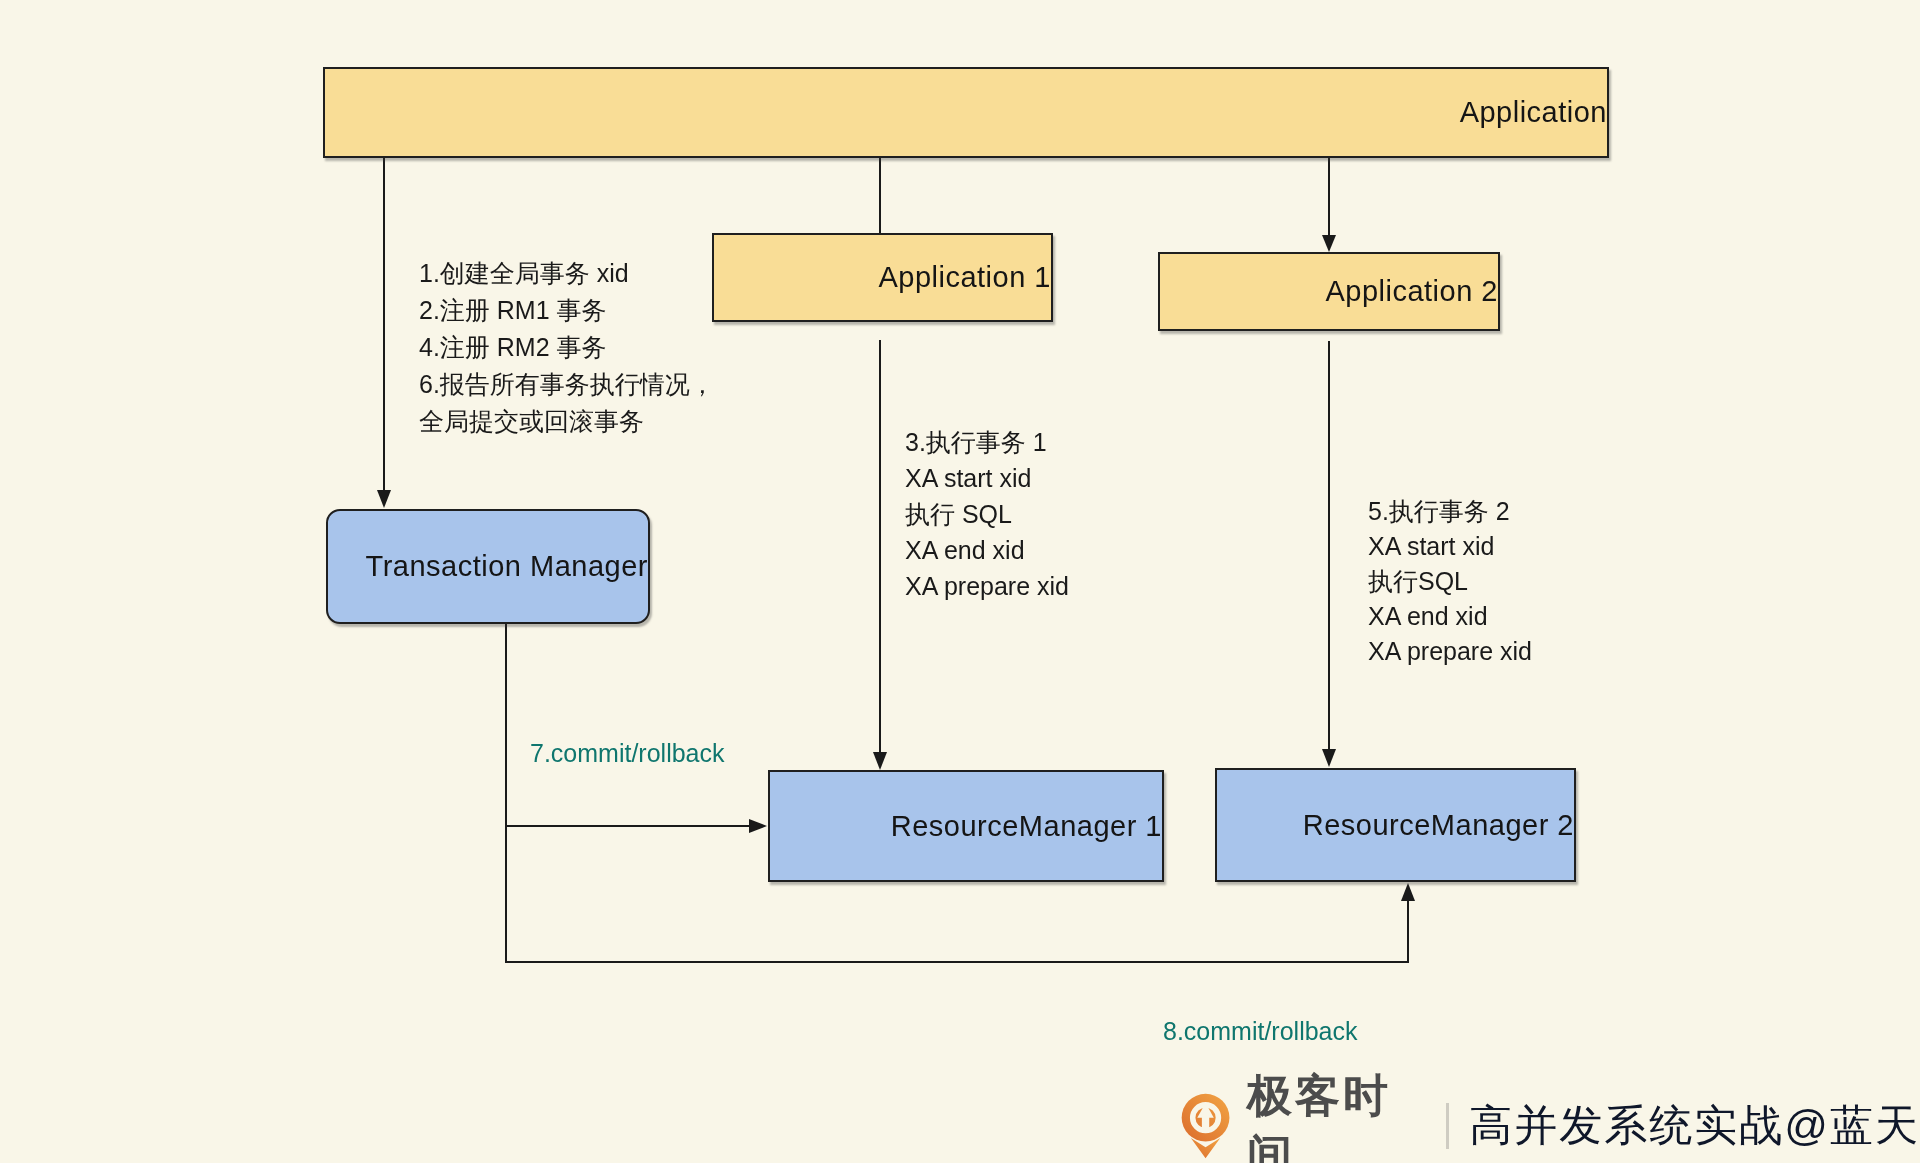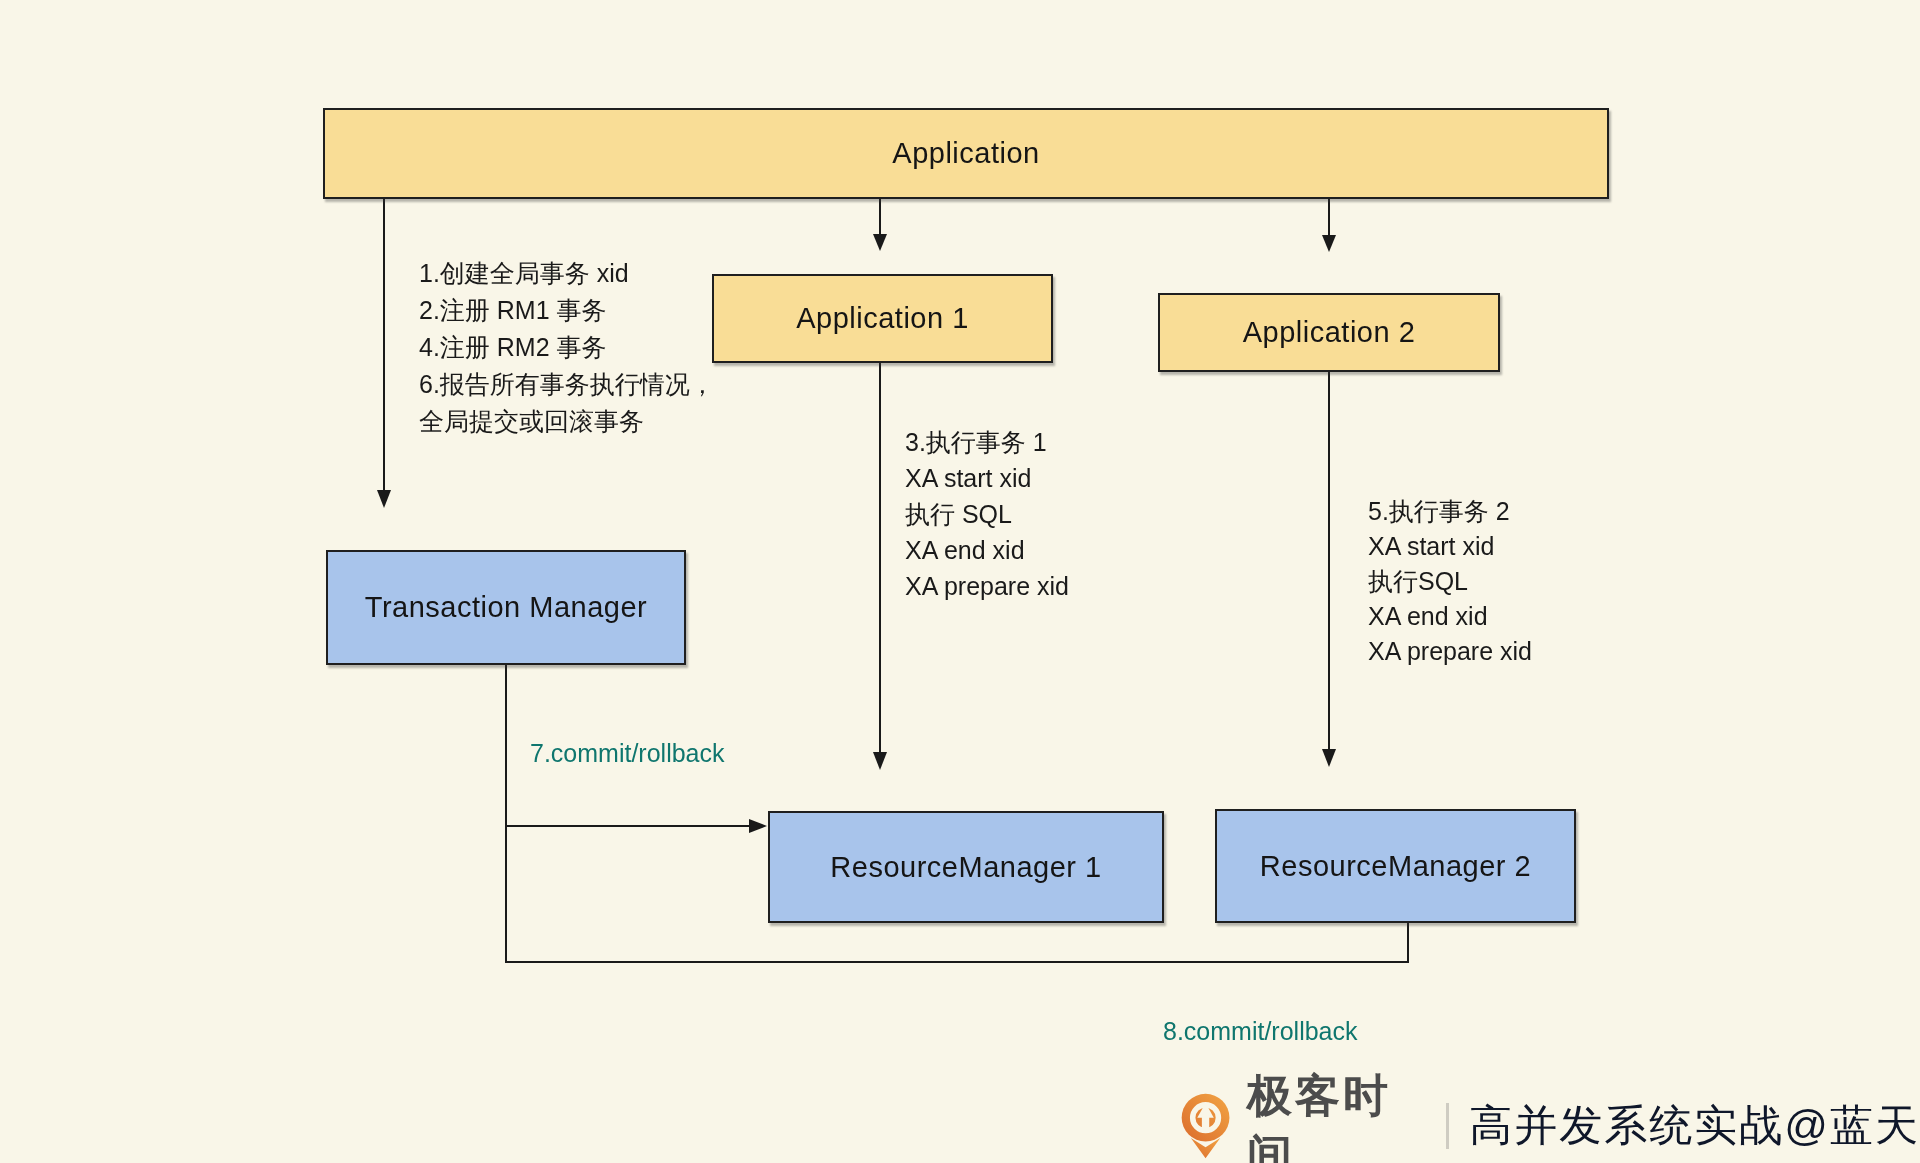--- a/index.html
+++ b/index.html
@@ -2,35 +2,34 @@
 <html><head>
 <meta charset="utf-8">
 <title>Diagram</title>
 <style>
   html,body{margin:0;padding:0;}
   body{font-family:"Liberation Sans","DejaVu Sans",sans-serif;background:#f9f6e8;}
   .canvas{position:relative;width:1920px;height:1163px;background:#f9f6e8;overflow:hidden;}
 
   .node{
     position:absolute;
-    display:flex;align-items:center;justify-content:center;
+    display:flex;align-items:center;justify-content:flex-end;
     border:2px solid #1f1f1f;
     box-sizing:border-box;
     font-size:29px;color:#151515;
     box-shadow:2px 3px 2px rgba(60,60,60,0.35);
     letter-spacing:0.5px;
-    margin-top:41px;
   }
   .yellow{background:#f9dd96;}
   .blue{background:#a8c4eb;}
 
   .node-application{left:323px;top:67px;width:1286px;height:91px;}
   .node-application1{left:712px;top:233px;width:341px;height:89px;}
   .node-application2{left:1158px;top:252px;width:342px;height:79px;}
-  .node-tm{left:326px;top:509px;width:360px;height:115px;}
+  .node-tm{left:326px;top:509px;width:324px;height:115px;border-radius:14px;}
   .node-rm1{left:768px;top:770px;width:396px;height:112px;}
   .node-rm2{left:1215px;top:768px;width:361px;height:114px;}
 
   .ann{
     position:absolute;
     font-size:25px;color:#1a1a1a;
     line-height:37px;
     white-space:nowrap;
   }
   .ann-tm{left:419px;top:207px;margin-top:48px;}

